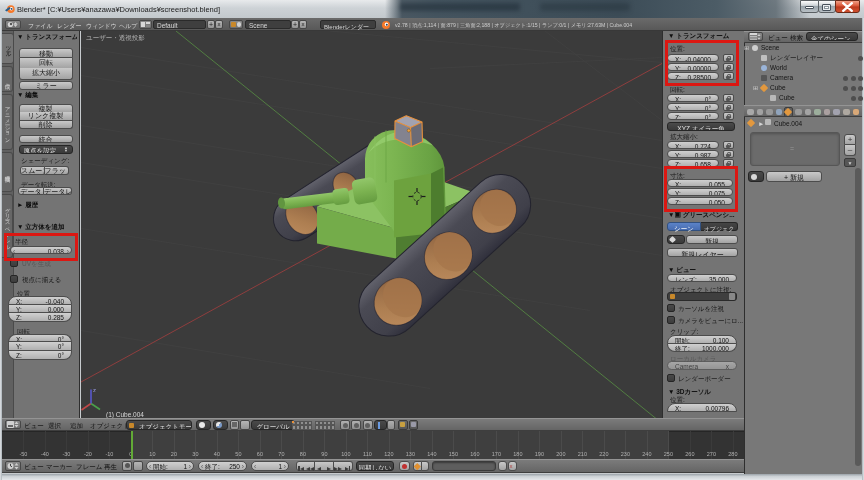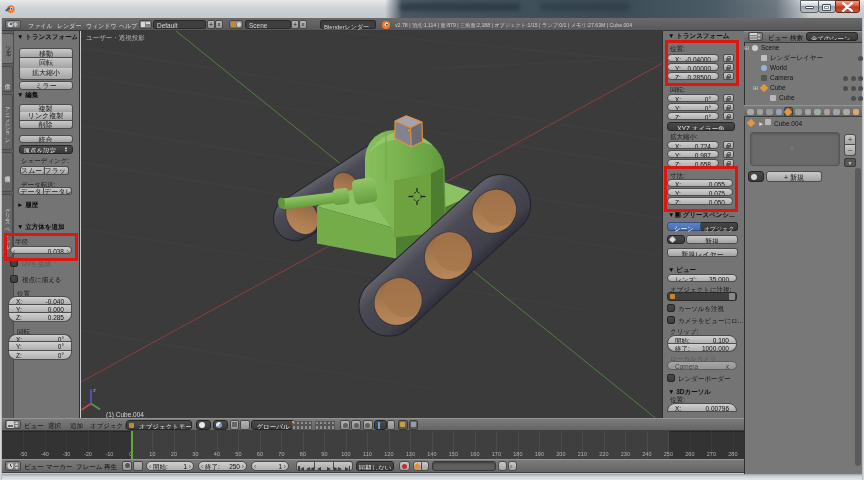--- a/index.html
+++ b/index.html
@@ -26,20 +26,21 @@
 <div class="a" style="left:0px;top:0px;width:864px;height:18px;background:linear-gradient(#e8eaec,#cdd2d6 45%,#c3c9cd)"></div>
 <div class="a" style="left:385px;top:0px;width:425px;height:18px;background:linear-gradient(90deg,rgba(70,85,95,0) 0%,rgba(60,75,86,.9) 4%,#44545f 12%,#3c4c57 55%,#4c5c66 78%,rgba(90,102,110,.85) 92%,rgba(120,130,138,0) 100%)"></div>
 <div class="a" style="left:400px;top:3px;width:120px;height:8px;background:rgba(30,42,52,.55);border-radius:2px;filter:blur(2px)"></div>
 <div class="a" style="left:540px;top:3px;width:90px;height:8px;background:rgba(36,48,58,.45);border-radius:2px;filter:blur(2px)"></div>
 <svg class="a" style="left:4px;top:4px" width="12" height="10" viewBox="0 0 14 12">
       <circle cx="8" cy="6.2" r="4.6" fill="#f5792a"></circle>
       <circle cx="8.6" cy="5.6" r="2.1" fill="#fff"></circle>
       <circle cx="9" cy="5.9" r="1.1" fill="#26425f"></circle>
       <path d="M1,7.5 L6,3.5 L8,5 L3,9 Z" fill="#265f8f"></path>
     </svg>
+<div class="a" style="left:17px;top:5px;font-size:7.5px;color:#1c1c1c;white-space:nowrap">Blender* [C:¥Users¥anazawa¥Downloads¥screenshot.blend]</div>
 <div class="a" style="left:800px;top:0px;width:19px;height:13px;background:linear-gradient(#fdfdfd,#cfd4d8 40%,#9aa4ab 50%,#b9c0c5);border:1px solid #5a5f63;border-radius:0 0 3px 3px"></div>
 <div class="a" style="left:818px;top:0px;width:18px;height:13px;background:linear-gradient(#fdfdfd,#cfd4d8 40%,#9aa4ab 50%,#b9c0c5);border:1px solid #5a5f63;border-radius:0 0 3px 3px"></div>
 <div class="a" style="left:835px;top:0px;width:25px;height:13px;background:linear-gradient(#ef9f86,#dd5e40 40%,#bc3a1e 55%,#d0502e);border:1px solid #6a2a18;border-radius:0 0 3px 3px"></div>
 <div class="a" style="left:805px;top:6px;width:9px;height:2.5px;background:#fff;border:1px solid #47505a;border-radius:1px"></div>
 <div class="a" style="left:822px;top:3.5px;width:9px;height:7px;background:#e8ecef;border:1px solid #47505a;border-radius:1px"></div>
 <div class="a" style="left:824px;top:5.5px;width:5px;height:3px;background:#fff;border:1px solid #8a949c"></div>
 <svg class="a" style="left:841px;top:2px" width="13" height="10" viewBox="0 0 13 10">
       <path d="M2.2,1.2 L10.8,8.8 M10.8,1.2 L2.2,8.8" stroke="#fff" stroke-width="2.4" fill="none" stroke-linecap="round"></path>
     </svg>
 <div class="a" style="left:0px;top:18px;width:2px;height:462px;background:linear-gradient(90deg,#e2e5e8,#aab2b8)"></div>

